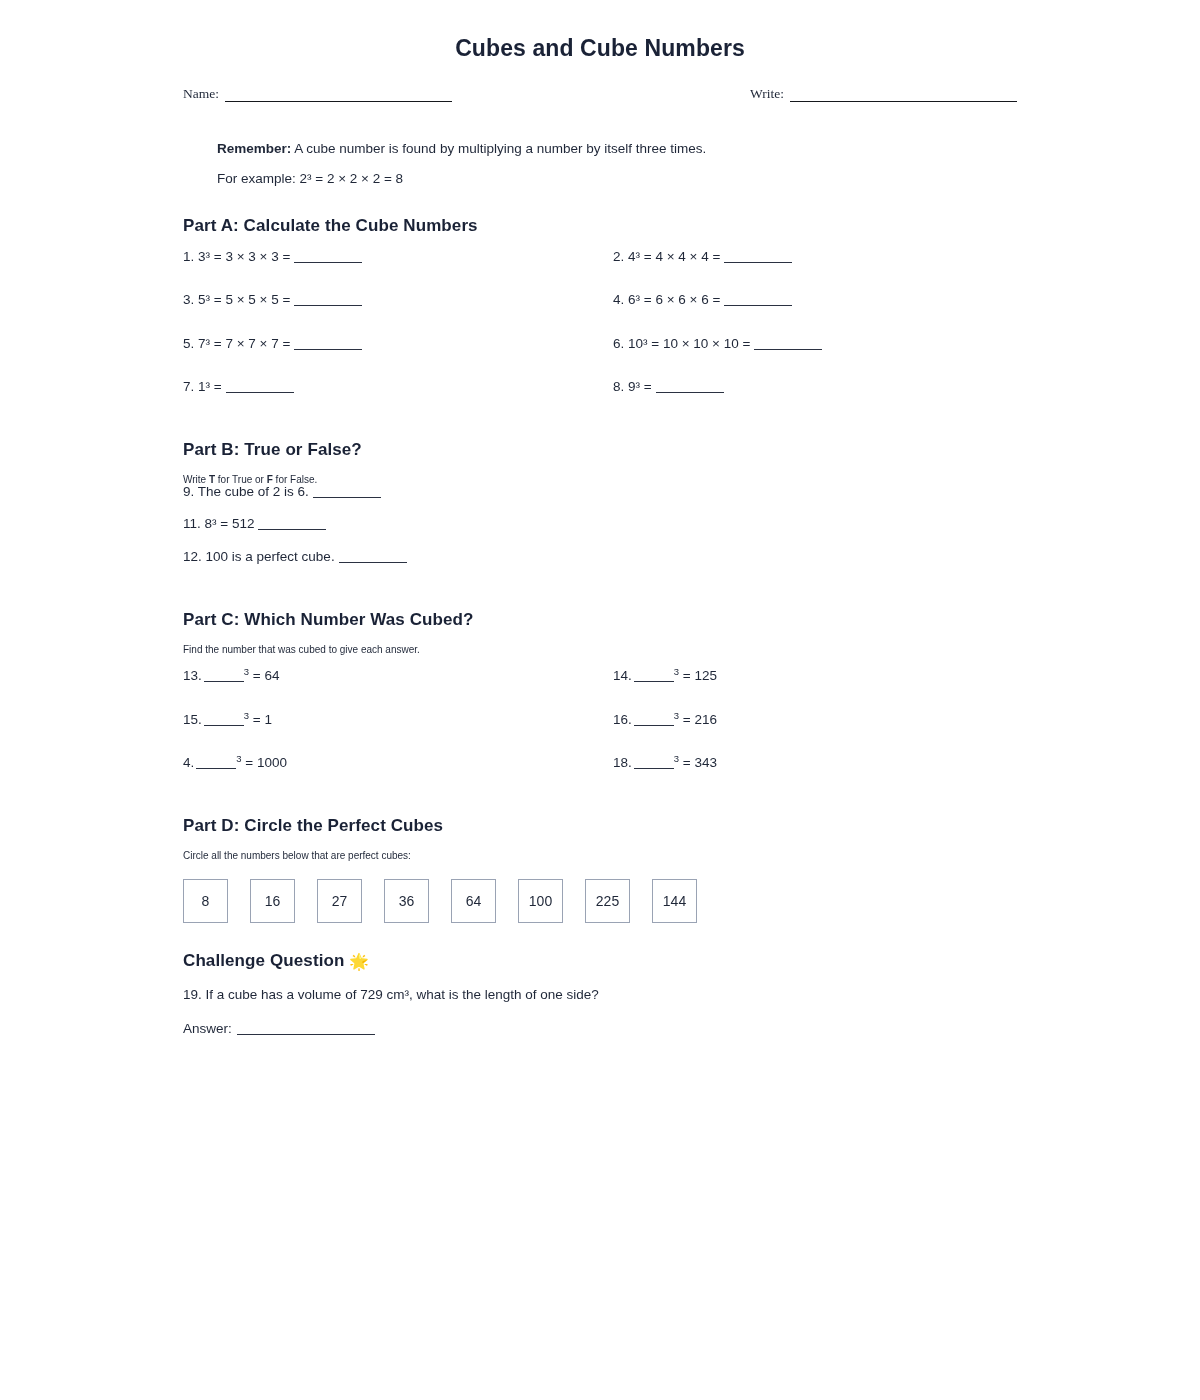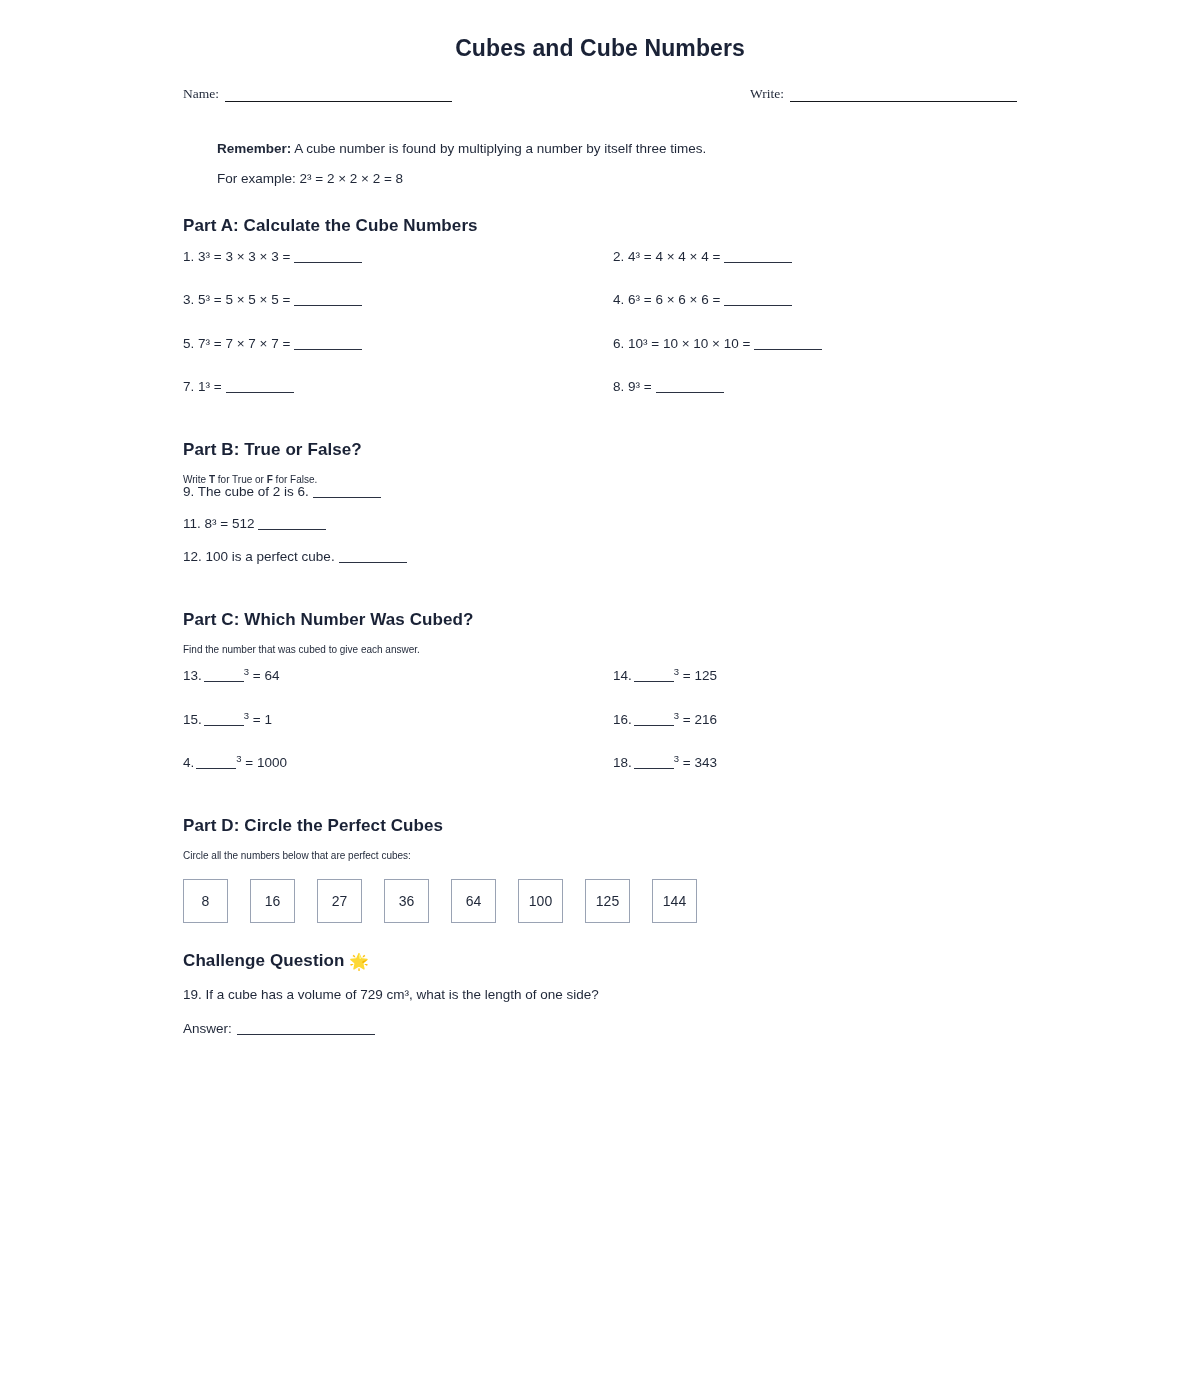--- a/index.html
+++ b/index.html
@@ -219,21 +219,21 @@
 
     <h2 class="part-heading">Part D: Circle the Perfect Cubes</h2>
     <p class="sub-instruction">Circle all the numbers below that are perfect cubes:</p>
     <div class="numbox-row">
       <div class="numbox">8</div>
       <div class="numbox">16</div>
       <div class="numbox">27</div>
       <div class="numbox">36</div>
       <div class="numbox">64</div>
       <div class="numbox">100</div>
-      <div class="numbox">125</div>
+      <div class="numbox">225</div>
       <div class="numbox">144</div>
     </div>
 
     <h2 class="part-heading"><span>Challenge Question</span> <span class="star">🌟</span></h2>
     <p class="challenge-q"><span>19.</span> <span>If a cube has a volume of 729 cm³, what is the length of one side?</span></p>
     <p class="answer-line"><span>Answer:</span><span class="blank w-ans"></span></p>
 
   </div>
 </div>
 

